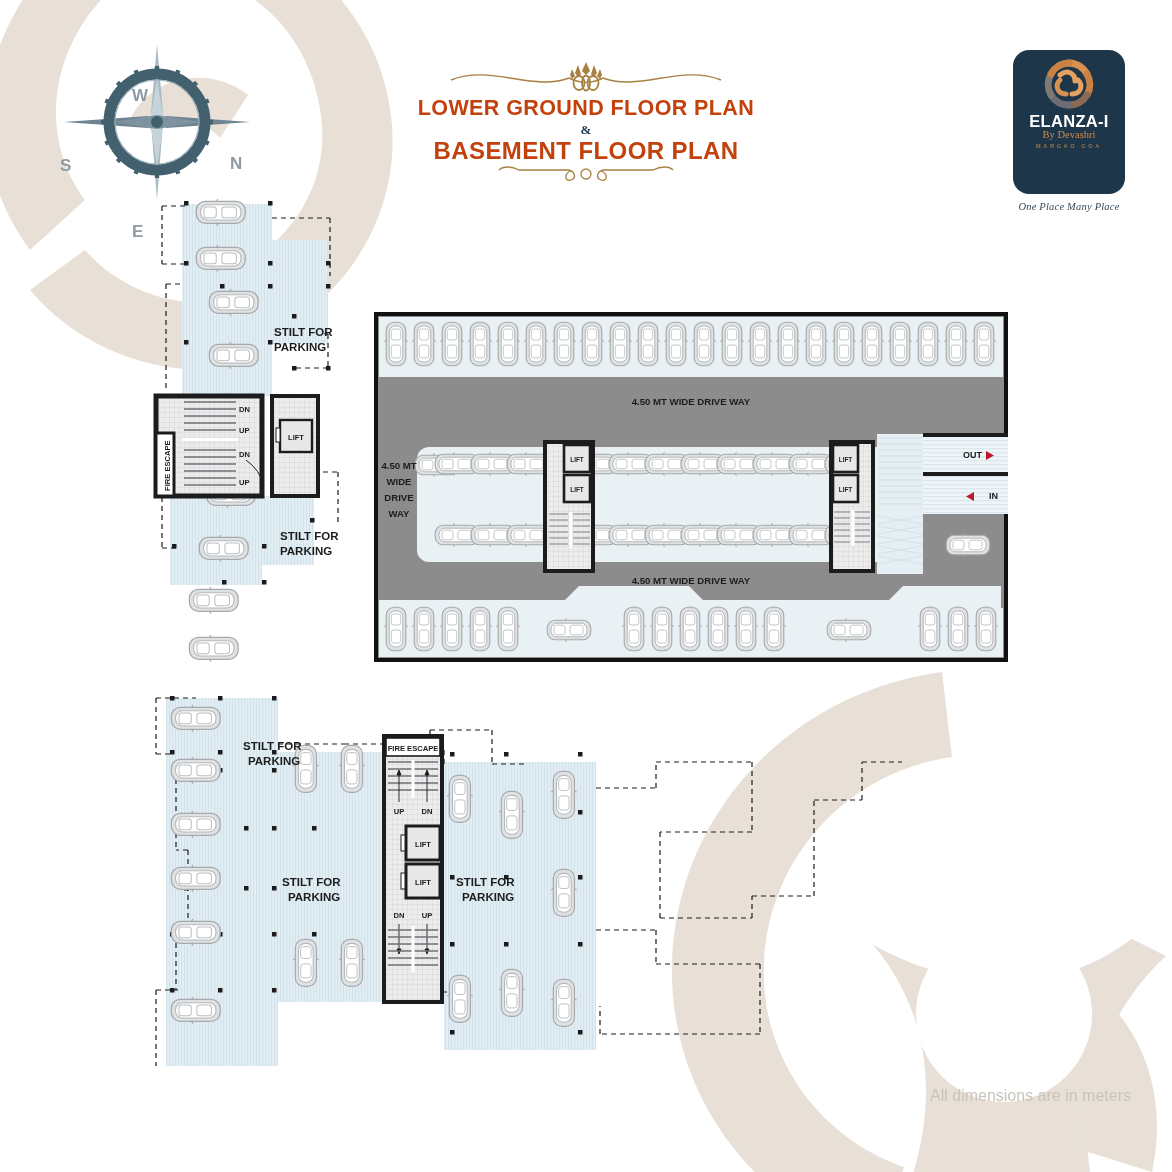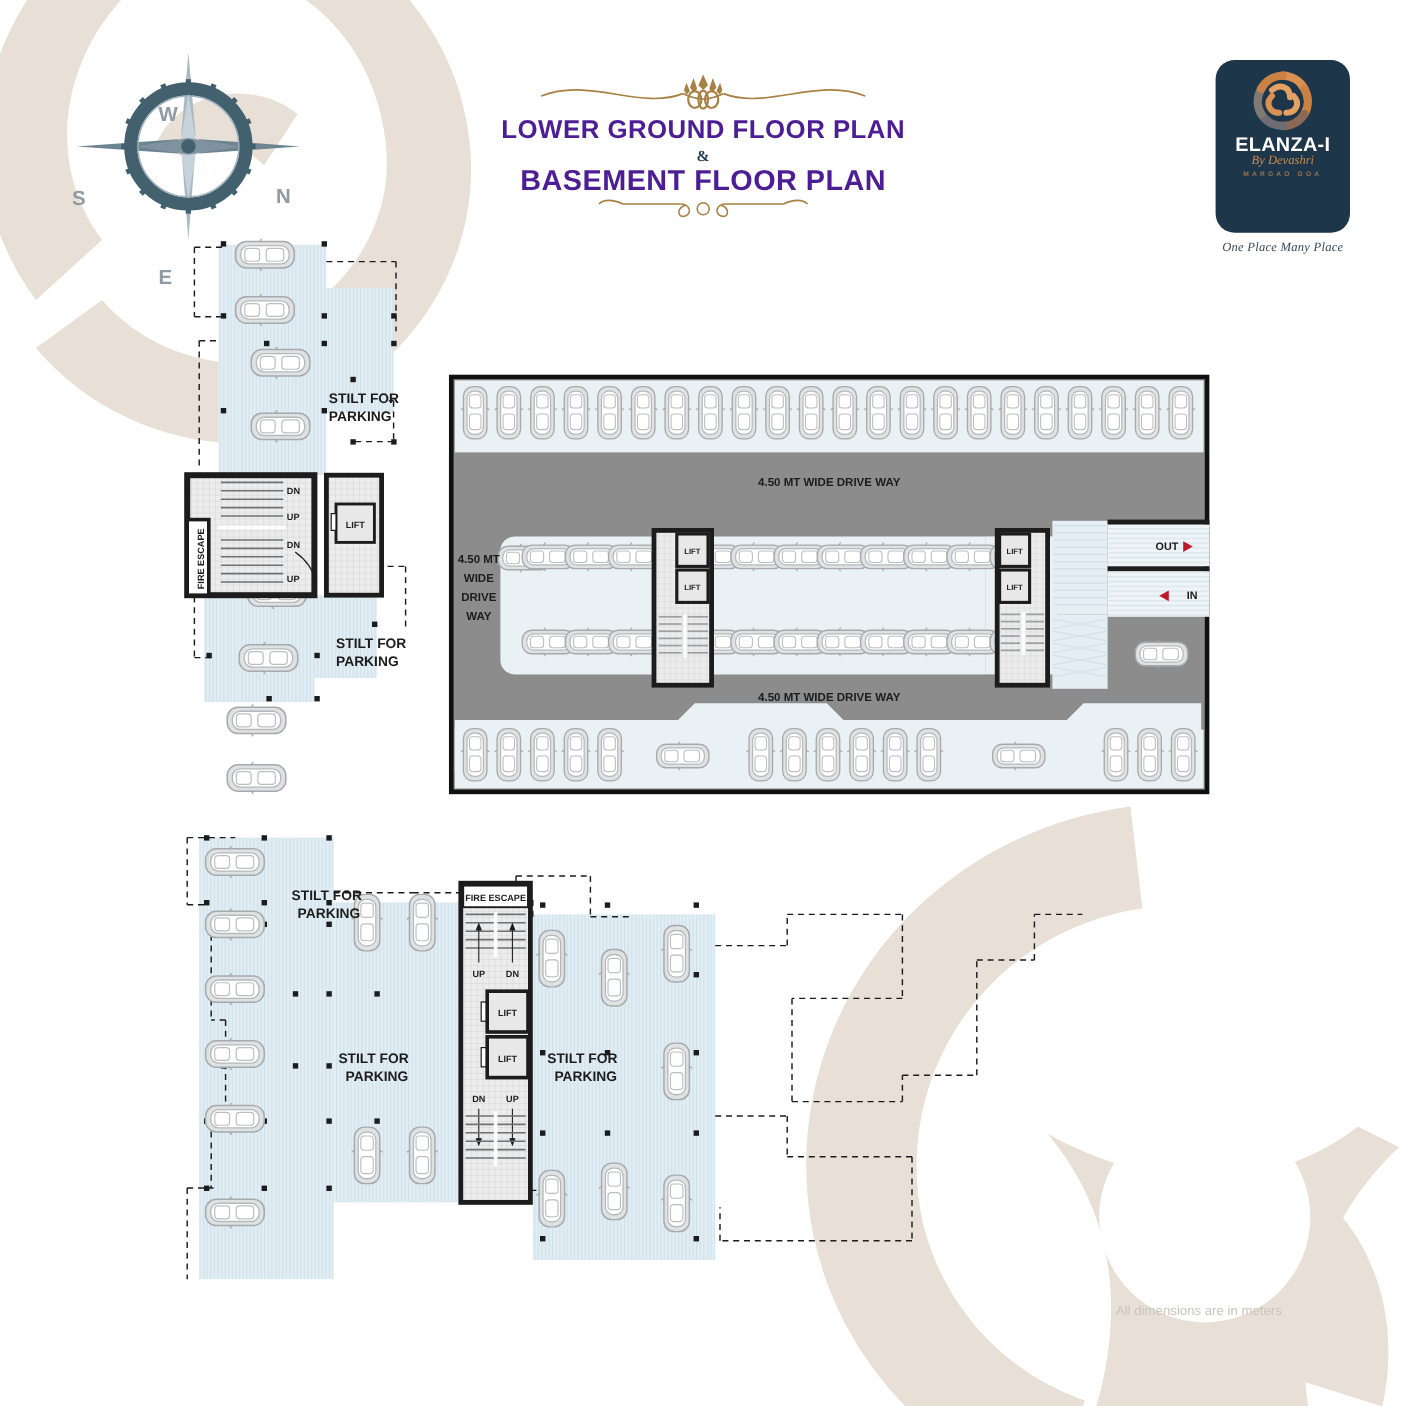--- a/index.html
+++ b/index.html
@@ -25,57 +25,57 @@
     font-family:"Liberation Sans", sans-serif;letter-spacing:.5px;
   }
   #compass-W{left:70px;top:44px;}
   #compass-N{left:168px;top:112px;}
   #compass-S{left:-2px;top:114px;}
   #compass-E{left:70px;top:180px;}
 
   
   #title-block{position:absolute;left:386px;top:58px;width:400px;text-align:center;}
   .title-line{
-    color:#4c1d95;font-weight:bold;letter-spacing:.4px;
+    color:#c2410c;font-weight:bold;letter-spacing:.4px;
     font-family:"Liberation Sans", sans-serif;
   }
   #title-main{font-size:21.5px;line-height:26px;margin-top:3px;}
   #title-amp{font-size:13px;color:#1d3a52;line-height:17px;font-family:"Liberation Serif",serif;}
   #title-sub{font-size:24px;line-height:26px;}
   .flourish{display:block;margin:0 auto;}
 
   
   #logo-block{position:absolute;left:1010px;top:50px;width:118px;text-align:center;}
   #logo-card{
     width:112px;height:144px;border-radius:16px;background:#1e3649;
     position:relative;margin:0 auto;
   }
   #logo-name{
     position:absolute;left:0;right:0;top:62px;color:#ffffff;
     font-size:16.5px;font-weight:bold;letter-spacing:.3px;
     font-family:"Liberation Sans", sans-serif;
   }
   #logo-byline{
     position:absolute;left:0;right:0;top:79px;color:#c98b50;
-    font-size:10.5px;font-style:italic;font-family:"Liberation Serif", serif;
+    font-size:10.5px;font-family:"Liberation Serif", serif;
   }
   #logo-city{
     position:absolute;left:0;right:0;top:93px;color:#9a7550;
     font-size:5.6px;letter-spacing:2.6px;font-weight:bold;
     font-family:"Liberation Sans", sans-serif;
   }
   #logo-tagline{
     margin-top:7px;color:#3a4a57;font-size:10.5px;font-style:italic;
     font-family:"Liberation Serif", serif;letter-spacing:.2px;
   }
 
   
   #footer-note{
     position:absolute;left:930px;top:1087px;
-    color:#c9c4bb;font-size:11px;
+    color:#c9c4bb;font-size:16px;
     font-family:"Liberation Sans", sans-serif;
   }
 
   
   .plan{position:absolute;}
   #plan-basement{left:374px;top:312px;width:634px;height:350px;}
   #plan-upper-left{left:150px;top:188px;width:200px;height:500px;}
   #plan-lower{left:148px;top:690px;width:862px;height:380px;}
 
   

